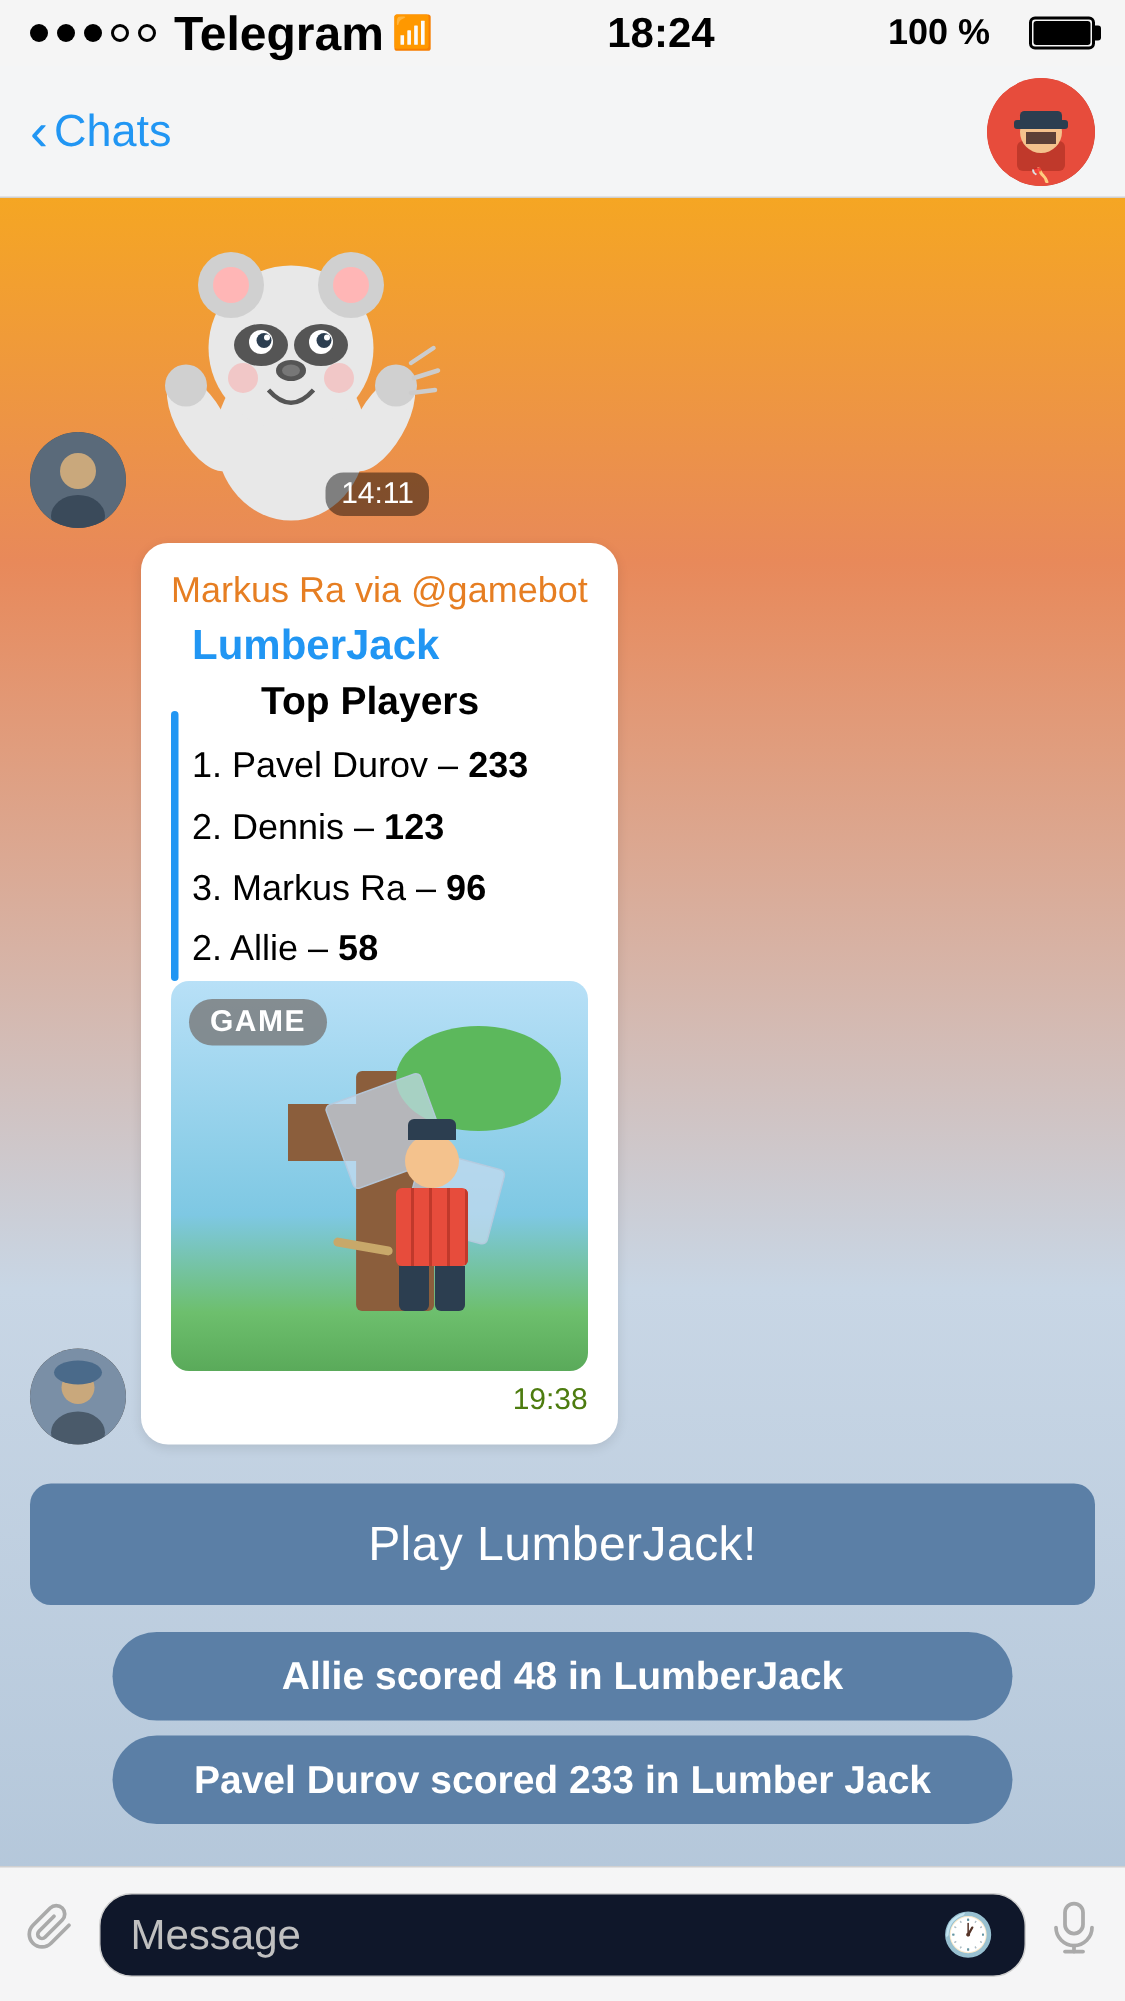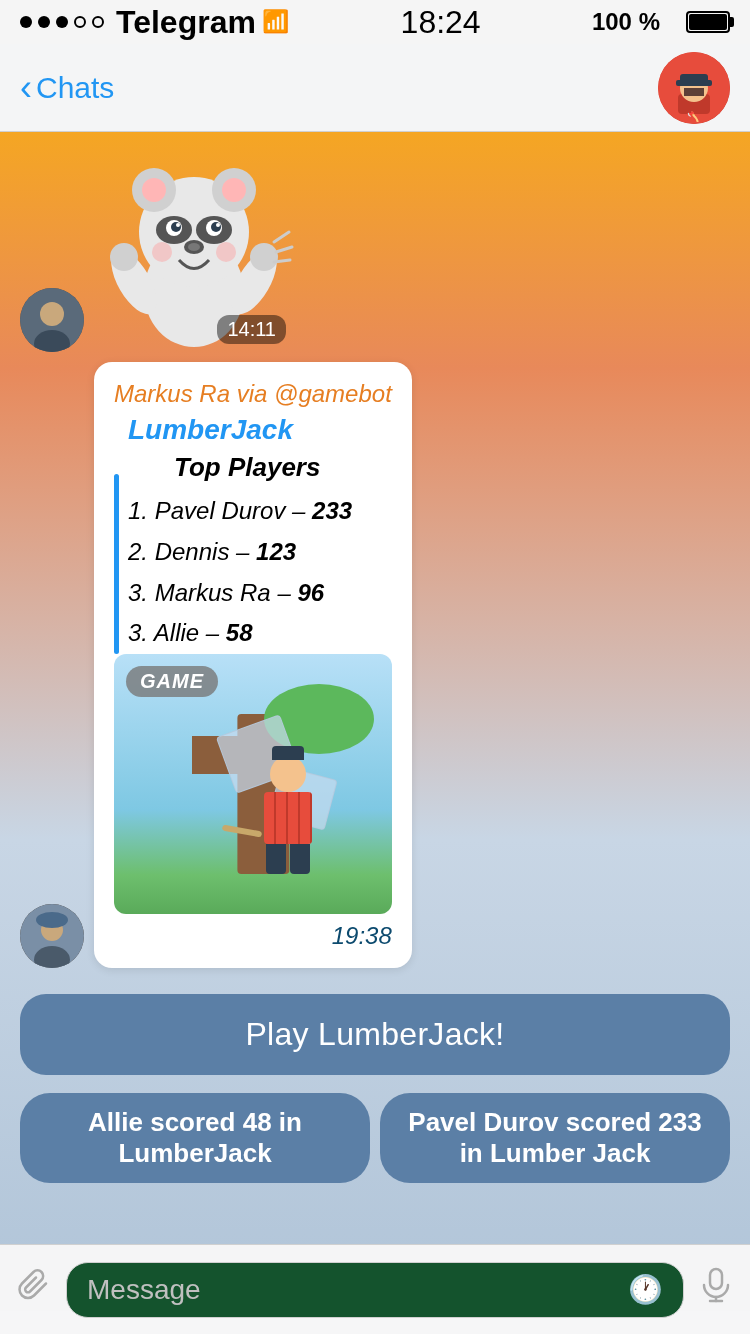--- a/index.html
+++ b/index.html
@@ -19,21 +19,21 @@
       display: flex;
       align-items: center;
       justify-content: space-between;
       padding: 0 20px;
       font-size: 24px;
       font-weight: 600;
     }
     .status-left { display: flex; align-items: center; gap: 6px; }
     .dot { width: 12px; height: 12px; border-radius: 50%; background: #000; display: inline-block; }
     .dot.empty { background: transparent; border: 2px solid #000; }
-    .status-center { font-size: 32px; font-weight: 400; }
+    .status-center { font-size: 28px; font-weight: 700; }
     .status-right { display: flex; align-items: center; gap: 26px; font-size: 24px; }
     .battery {
       width: 44px; height: 22px; border: 2px solid #000; border-radius: 4px;
       position: relative; display: inline-block;
     }
     .battery::after {
       content: ''; position: absolute; right: -6px; top: 50%; transform: translateY(-50%);
       width: 4px; height: 10px; background: #000; border-radius: 0 2px 2px 0;
     }
     .battery-fill {
@@ -119,21 +119,20 @@
       gap: 10px;
       margin-bottom: 16px;
     }
     .message-bubble {
       background: #fff;
       border-radius: 18px;
       padding: 18px 20px;
       max-width: 580px;
       box-shadow: 0 2px 8px rgba(0,0,0,0.1);
       position: relative;
-      font-style: italic;
     }
     .via-tag { color: #e67e22; font-size: 24px; margin-bottom: 6px; }
     .game-title { color: #2196F3; font-size: 28px; font-weight: 600; margin-bottom: 6px; }
     .blue-bar {
       position: absolute; left: 0; top: 60px; bottom: 0;
       width: 5px; background: #2196F3; border-radius: 3px;
     }
     .bubble-content { padding-left: 14px; }
     .top-players-title { font-size: 26px; font-weight: 700; margin-bottom: 8px; margin-left: 46px; }
     .player-list { font-size: 24px; line-height: 1.7; }
@@ -212,40 +211,40 @@
     .block {
       position: absolute;
       background: rgba(200,220,240,0.7);
       border-radius: 4px;
       border: 1px solid rgba(180,200,220,0.8);
     }
     .block1 { width: 68px; height: 60px; bottom: 130px; left: 110px; transform: rotate(-20deg); }
     .block2 { width: 58px; height: 52px; bottom: 90px; left: 160px; transform: rotate(15deg); }
 
     .msg-time {
-      text-align: right; color: #0c4a6e; font-size: 24px; margin-top: 8px;
+      text-align: right; color: #4d7c0f; font-size: 20px; margin-top: 8px;
     }
 
     
     .play-button-area {
       padding: 10px 20px;
     }
     .play-button {
       width: 100%; background: #5b7fa6;
       color: #fff; font-size: 32px; font-weight: 500;
-      border: none; border-radius: 26px;
+      border: none; border-radius: 14px;
       padding: 22px 16px; cursor: pointer;
       letter-spacing: 0.3px;
     }
 
     
     .score-notifications {
       padding: 8px 20px;
       display: flex;
-      flex-direction: row;
+      flex-direction: column;
       gap: 10px;
       align-items: center;
     }
     .score-pill {
       background: #5b7fa6;
       color: #fff;
       font-size: 26px;
       padding: 14px 28px;
       border-radius: 30px;
       text-align: center;
@@ -264,21 +263,21 @@
       height: 90px;
       display: flex;
       align-items: center;
       padding: 0 16px;
       gap: 14px;
     }
     .input-attach {
       font-size: 36px; color: #aaa; cursor: pointer;
     }
     .input-field {
-      flex: 1; background: #14532d;
+      flex: 1; background: #0f172a;
       border: 1px solid #d0d0d0;
       border-radius: 22px;
       height: 56px;
       padding: 0 20px;
       font-size: 26px;
       color: #999;
       display: flex; align-items: center;
     }
     .input-emoji { font-size: 28px; color: #aaa; }
     .input-mic { font-size: 36px; color: #aaa; cursor: pointer; }
@@ -404,21 +403,21 @@
               <div>
                 <span>1. Pavel Durov – </span><span class="player-score">233</span>
               </div>
               <div>
                 <span>2. Dennis – </span><span class="player-score">123</span>
               </div>
               <div>
                 <span>3. Markus Ra – </span><span class="player-score">96</span>
               </div>
               <div>
-                <span>3. Allie – </span><span class="player-score">58</span>
+                <span>2. Allie – </span><span class="player-score">58</span>
               </div>
             </div>
           </div>
         </div>
 
         <div class="game-image-container">
           <div class="game-badge">GAME</div>
 
           <div class="tree-trunk"></div>
 

